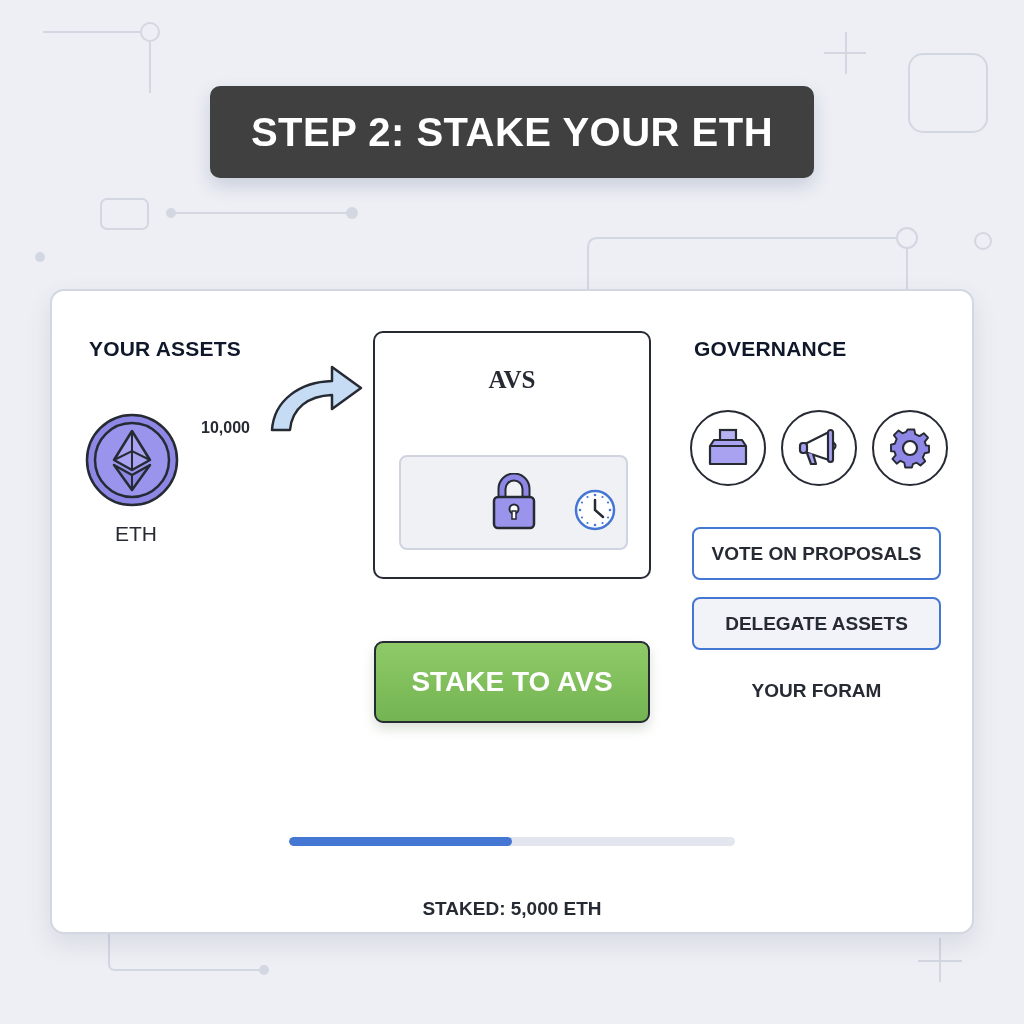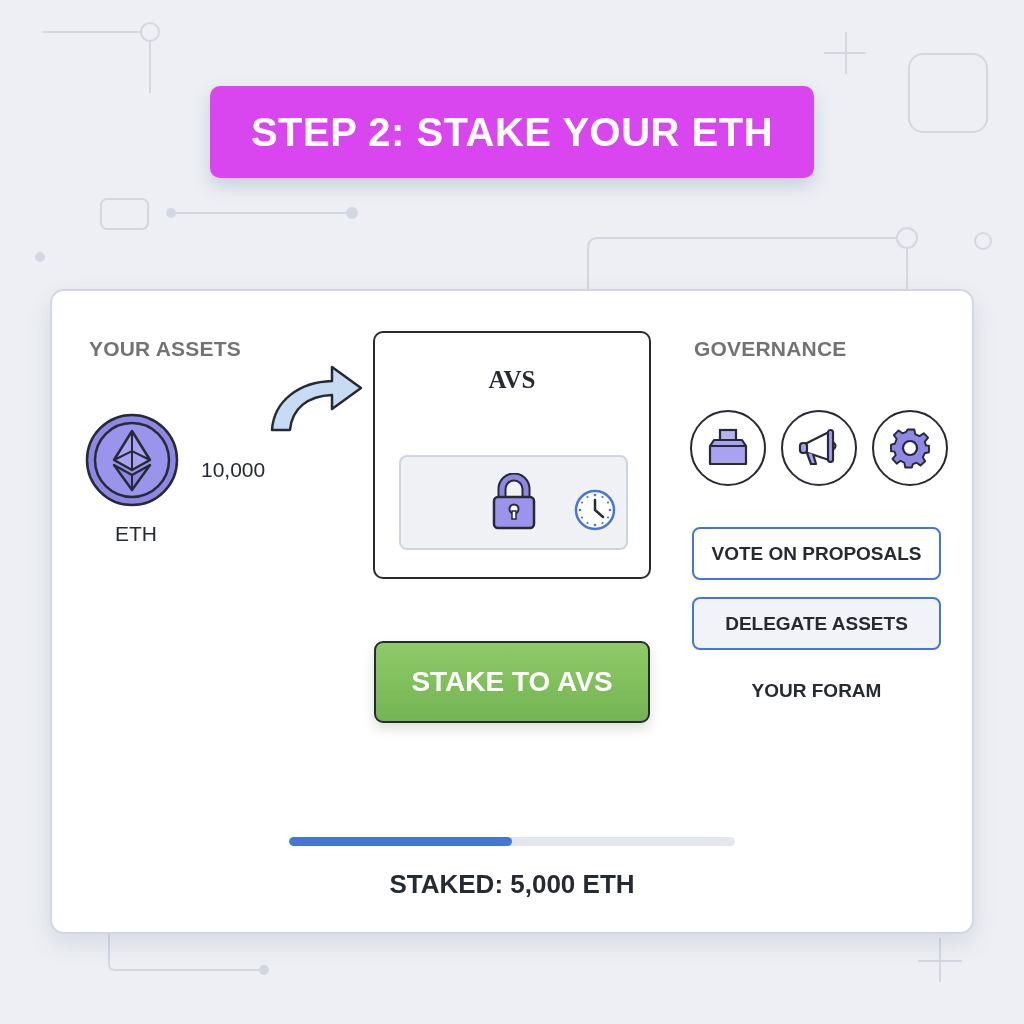--- a/index.html
+++ b/index.html
@@ -7,40 +7,40 @@
     body {
       position: relative;
       background: #edeff4;
       font-family: "Liberation Sans", "DejaVu Sans", sans-serif;
       color: #262a33;
     }
     .deco { position: absolute; left: 0; top: 0; width: 1024px; height: 1024px; pointer-events: none; }
 
     .step-banner {
       position: absolute; left: 210px; top: 86px; width: 604px; height: 92px;
-      background: #d946ef; border-radius: 10px;
+      background: #404040; border-radius: 10px;
       box-shadow: 0 8px 18px rgba(40, 60, 110, 0.18);
       display: flex; align-items: center; justify-content: center;
     }
     .step-banner span {
       color: #ffffff; font-weight: 700; font-size: 40px; letter-spacing: 0.5px;
     }
 
     .card {
       position: absolute; left: 50px; top: 289px; width: 924px; height: 645px;
       background: #ffffff; border: 2px solid #d3d7e2; border-radius: 14px;
       box-shadow: 0 10px 24px rgba(60, 70, 100, 0.12);
     }
 
     .section-label {
-      position: absolute; font-weight: 700; font-size: 21px; color: #737373; letter-spacing: 0.2px;
+      position: absolute; font-weight: 700; font-size: 21px; color: #0f172a; letter-spacing: 0.2px;
     }
 
     .eth-coin { position: absolute; left: 84px; top: 412px; width: 96px; height: 96px; }
-    .eth-amount { position: absolute; left: 201px; top: 458px; font-weight: 400; font-size: 21px; }
+    .eth-amount { position: absolute; left: 201px; top: 419px; font-weight: 700; font-size: 16px; }
     .eth-symbol { position: absolute; left: 115px; top: 522px; font-weight: 400; font-size: 21px; }
     .arrow { position: absolute; left: 266px; top: 362px; width: 100px; height: 72px; }
 
     .avs-box {
       position: absolute; left: 373px; top: 331px; width: 278px; height: 248px;
       border: 2px solid #262a33; border-radius: 10px; background: #ffffff;
     }
     .avs-title {
       position: absolute; left: 0; top: 30px; width: 100%;
       text-align: center; font-weight: 700; font-size: 25px; line-height: 33px; color: #262a33; font-family: Liberation Serif, serif;
@@ -78,22 +78,22 @@
       position: absolute; left: 692px; top: 680px; width: 249px; text-align: center;
       font-weight: 700; font-size: 19px; color: #262a33; cursor: pointer;
     }
 
     .progress-track {
       position: absolute; left: 289px; top: 837px; width: 446px; height: 9px;
       background: #e3e6ee; border-radius: 5px; overflow: hidden;
     }
     .progress-fill { height: 100%; background: #4476d4; border-radius: 5px; }
     .staked-label {
-      position: absolute; left: 289px; top: 869px; width: 446px; text-align: center;
-      font-weight: 700; font-size: 26px; color: #262a33;
+      position: absolute; left: 289px; top: 898px; width: 446px; text-align: center;
+      font-weight: 700; font-size: 19px; color: #262a33;
     }
   </style>
 </head>
 <body>
 
 <svg class="deco" viewBox="0 0 1024 1024">
   <g fill="none" stroke="#d3d7e2" stroke-width="2">
     <line x1="43" y1="32" x2="141" y2="32"></line>
     <circle cx="150" cy="32" r="9"></circle>
     <line x1="150" y1="41" x2="150" y2="93"></line>

